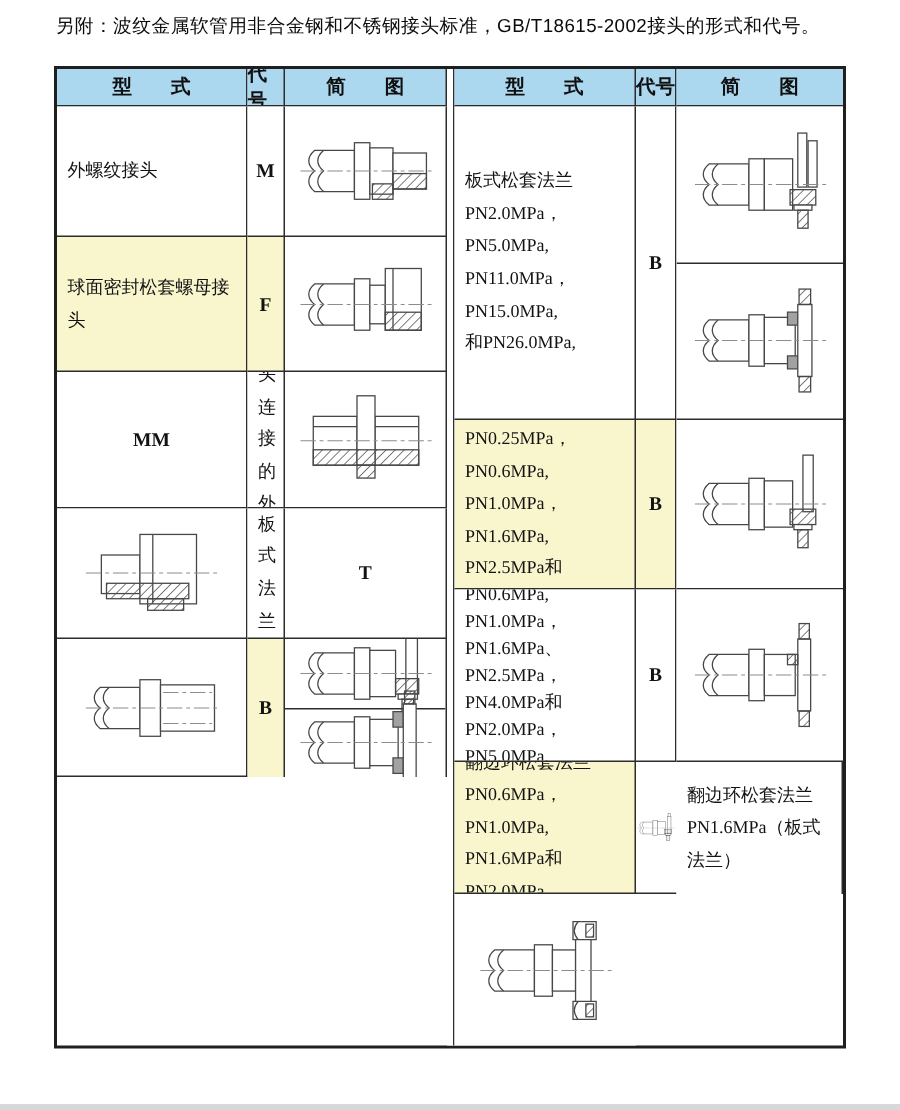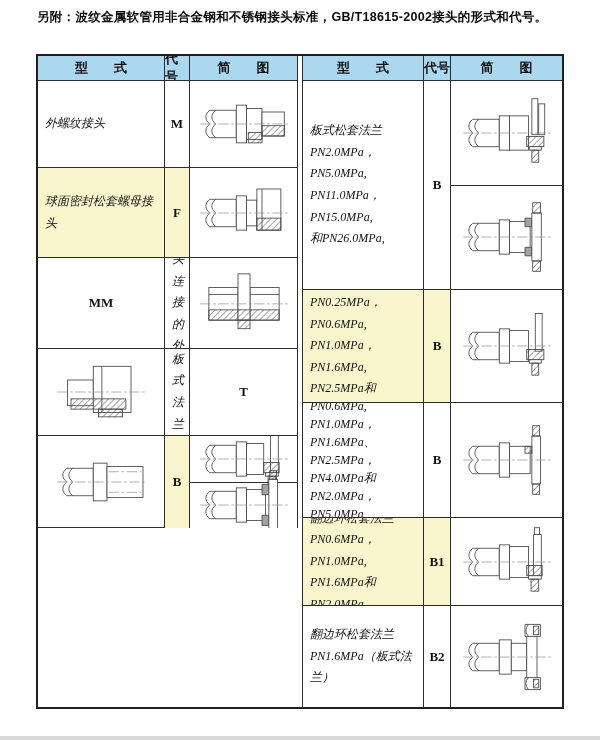--- a/index.html
+++ b/index.html
@@ -2,40 +2,40 @@
 <html><head>
 <meta charset="utf-8">
 <style>
   html,body{margin:0;padding:0}
   body{
     width:600px;height:740px;position:relative;background:#ffffff;
     font-family:"Liberation Sans",sans-serif;overflow:hidden;
   }
   .note{
     position:absolute;left:37px;top:9px;width:540px;
-    font-size:12.5px;font-weight:bold;color:#0b0b0b;letter-spacing:.3px;
+    font-size:12.5px;font-weight:normal;color:#0b0b0b;letter-spacing:.3px;
   }
   .grid-wrap{
-    position:absolute;left:36px;top:54px;width:528px;height:655px;
+    position:absolute;left:36px;top:44px;width:528px;height:655px;
     border:2px solid #1f1f1f;box-sizing:border-box;display:flex;background:#fff;
   }
   .tbl{display:grid;}
   .tbl.left{width:260px;grid-template-columns:127px 25px 1fr;
     grid-template-rows:25px 87px 90px 91px 87px 92px 1fr;}
   .tbl.right{flex:1;grid-template-columns:121px 27px 1fr;
     grid-template-rows:25px 209px 113px 115px 88px 1fr;}
   .mid{width:4px;background:#fff;border-right:1px solid #2c2c2c;}
   .cell{border-right:1px solid #2c2c2c;border-bottom:1px solid #2c2c2c;
     box-sizing:border-box;overflow:hidden;background:#fff;}
   .right .c3{border-right:none}
   .lr{border-bottom:none}
   .th{background:#abd7ef;display:flex;align-items:center;justify-content:center;
     font-weight:bold;font-size:13px;color:#101010;}
   .type{display:flex;align-items:center;padding:4px 7px;font-size:12px;line-height:1.8;
-    white-space:pre-line;color:#121212;font-family:"Liberation Serif",serif;font-style:italic;}
+    white-space:pre-line;color:#121212;font-family:"Liberation Serif",serif;}
   .tight{line-height:1.5}
   .code{display:flex;align-items:center;justify-content:center;
     font-family:"Liberation Serif",serif;font-weight:bold;font-size:13px;color:#121212;}
   .hl{background:#f9f6cd}
   .diag{display:flex;flex-direction:column;padding:0}
   .sub{flex:1;display:flex;align-items:center;justify-content:center;min-height:0;width:100%;box-sizing:border-box}
   .sub + .sub{border-top:1px solid #2c2c2c}
   .dg{width:102px;height:72px}
   .dg .ln{stroke:#474747;stroke-width:1;fill:#fff}
   .dg .nf{fill:none}
@@ -260,41 +260,39 @@
           <rect class="ht" x="85" y="70" width="8" height="12"></rect>
           <rect class="ht" x="76" y="26" width="8" height="8"></rect>
           <line class="cl" x1="4" y1="42" x2="106" y2="42"></line>
         </svg>
       </div>
     </div>
 
     <div class="cell type hl">翻边环松套法兰
 PN0.6MPa，PN1.0MPa,
 PN1.6MPa和PN2.0MPa,</div>
-    <div class="cell code hl">B1</div>
     <div class="cell diag c3">
       <div class="sub">
         <svg class="dg" viewBox="0 0 110 84">
           <path class="ln" d="M46 26 H15 C9 31 9 37 15 42 C9 47 9 53 15 58 H46 V26"></path>
           <path class="ln nf" d="M22 26 C16 31 16 37 22 42 C16 47 16 53 22 58"></path>
           <rect class="ln" x="46" y="22" width="12" height="40"></rect>
           <rect class="ln" x="58" y="24" width="22" height="36"></rect>
           <rect class="ln" x="87" y="2" width="6" height="8"></rect>
           <rect class="ln" x="86" y="10" width="9" height="48"></rect>
           <rect class="ht" x="78" y="46" width="18" height="12"></rect>
           <rect class="ln" x="80" y="58" width="15" height="4"></rect>
           <rect class="ht" x="83" y="62" width="9" height="14"></rect>
           <line class="cl" x1="4" y1="42" x2="106" y2="42"></line>
         </svg>
       </div>
     </div>
 
     <div class="cell type lr">翻边环松套法兰
 PN1.6MPa（板式法兰）</div>
-    <div class="cell code lr">B2</div>
     <div class="cell diag c3 lr">
       <div class="sub">
         <svg class="dg" viewBox="0 0 110 84">
           <path class="ln" d="M46 26 H15 C9 31 9 37 15 42 C9 47 9 53 15 58 H46 V26"></path>
           <path class="ln nf" d="M22 26 C16 31 16 37 22 42 C16 47 16 53 22 58"></path>
           <rect class="ln" x="46" y="22" width="14" height="40"></rect>
           <rect class="ln" x="60" y="26" width="18" height="32"></rect>
           <rect class="ln" x="78" y="16" width="12" height="52"></rect>
           <path class="ln" d="M76 4 h18 v14 h-18 z"></path>
           <path class="ln nf" d="M80 4 q-6 7 0 14"></path>

